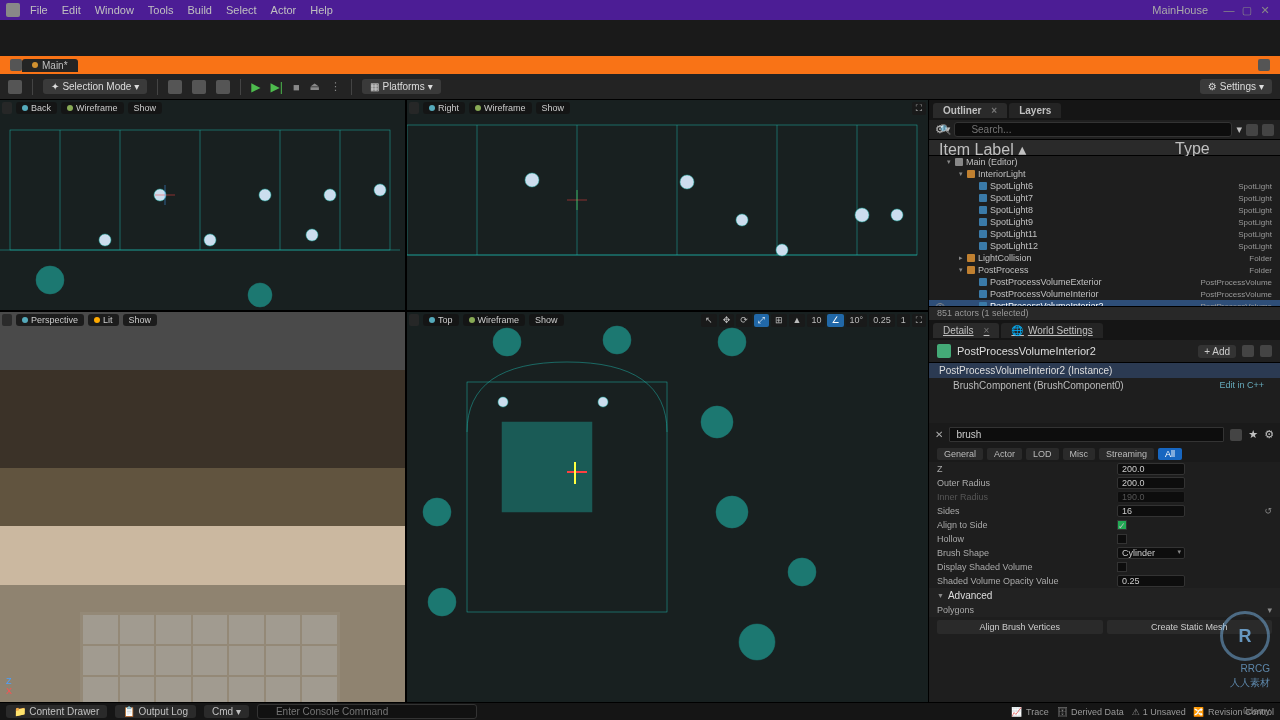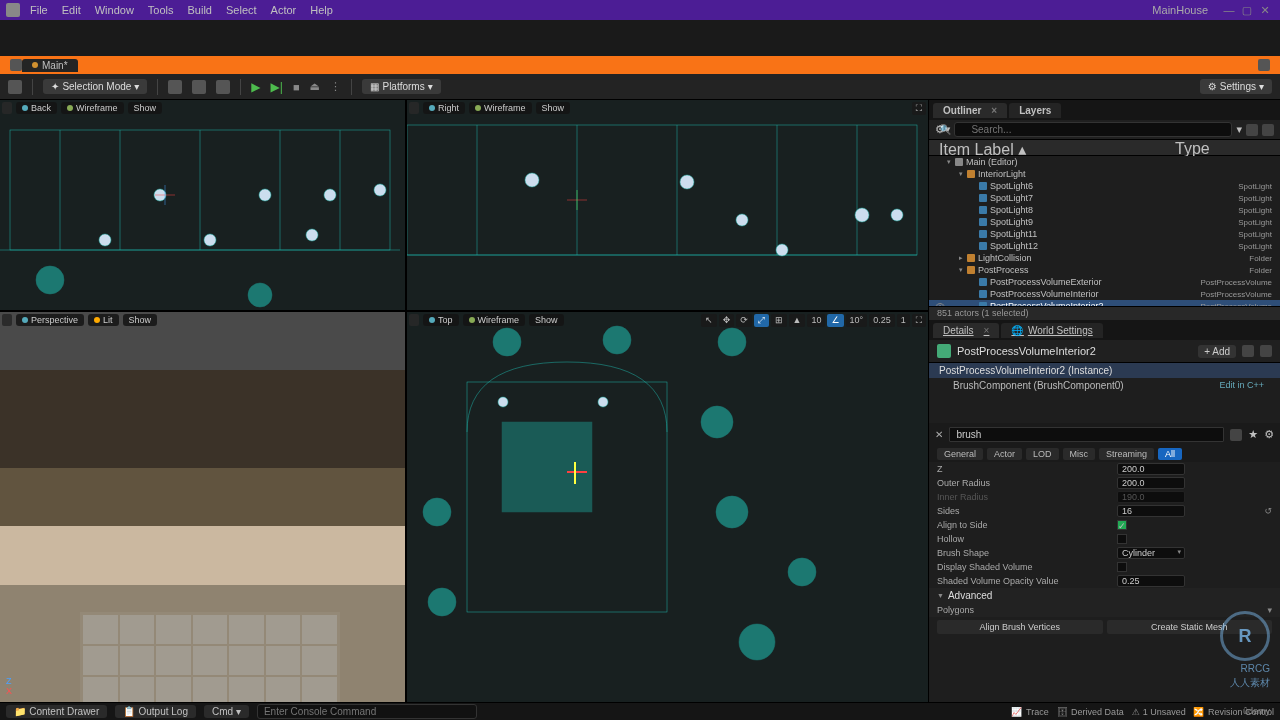--- a/index.html
+++ b/index.html
@@ -105,21 +105,21 @@
 .prop-row .pcheck { width: 10px; height: 10px; background: #0d0d0d; border: 1px solid #333;}
 .prop-row .pselect { width: 68px; background: #0d0d0d; border: 1px solid #333; color: #ccc; font-size: 9px; padding: 0 4px; border-radius: 2px; position: relative;}
 .prop-row .pselect::after { content:"▾"; position: absolute; right: 3px; color:#888; font-size:7px;}
 .prop-row .reset { margin-left: auto; color: #888; font-size: 9px;}
 .action-btns { display: flex; gap: 4px; padding: 3px 8px;}
 .action-btn { flex: 1; background: #2a2a2a; border-radius: 2px; text-align: center; padding: 2px 0; font-size: 9px; color: #ccc;}
 
 
 .footer { height: 18px; background: #151515; display: flex; align-items: center; padding: 0 6px; gap: 8px; border-top: 1px solid #000;}
 .footer .fbtn { background: #2a2a2a; border-radius: 3px; padding: 1px 8px; font-size: 10px;}
-.footer input { background: #111; border: 1px solid #333; border-radius: 3px; color: #888; font-size: 10px;padding: 1px 6px; width: 220px;}
+.footer input { background: #111; border: 1px solid #333; border-radius: 3px; color: #888; font-size: 10px;padding: 1px 18px; width: 220px;}
 .footer .spacer { flex: 1; }
 .footer .stat { font-size: 9px; color: #999; display: flex; align-items: center; gap: 3px;}
 
 .watermark { position: absolute; right: 10px; bottom: 30px; font-size: 10px; color: rgba(120,180,230,.7); pointer-events: none; display: flex; flex-direction: column; align-items: flex-end; gap: 2px;}
 .watermark .logo-circ { width: 50px; height: 50px; border: 3px solid rgba(120,180,230,.5); border-radius: 50%; display:flex; align-items:center; justify-content:center; font-size: 18px; font-weight: bold; color: rgba(120,180,230,.8);}
 .udemy { position: absolute; right: 10px; bottom: 4px; font-size: 9px; color: #888; pointer-events: none;}
 .details-scroll{flex:1;overflow-y:auto;}
 </style>
 </head>
 <body>

